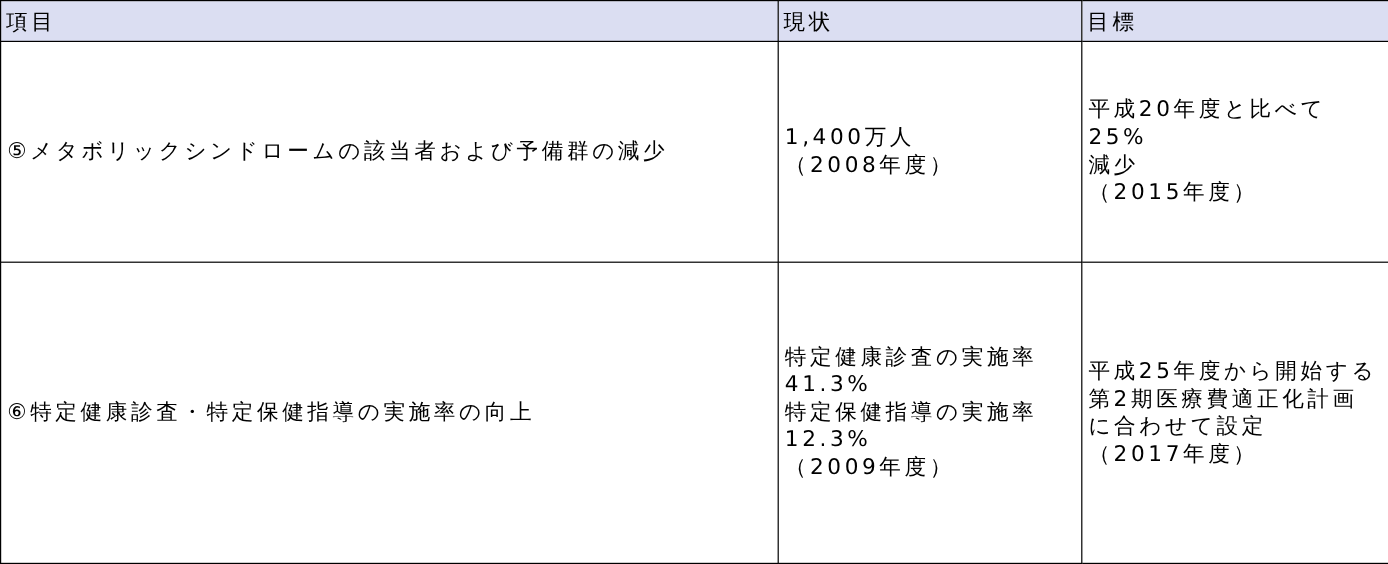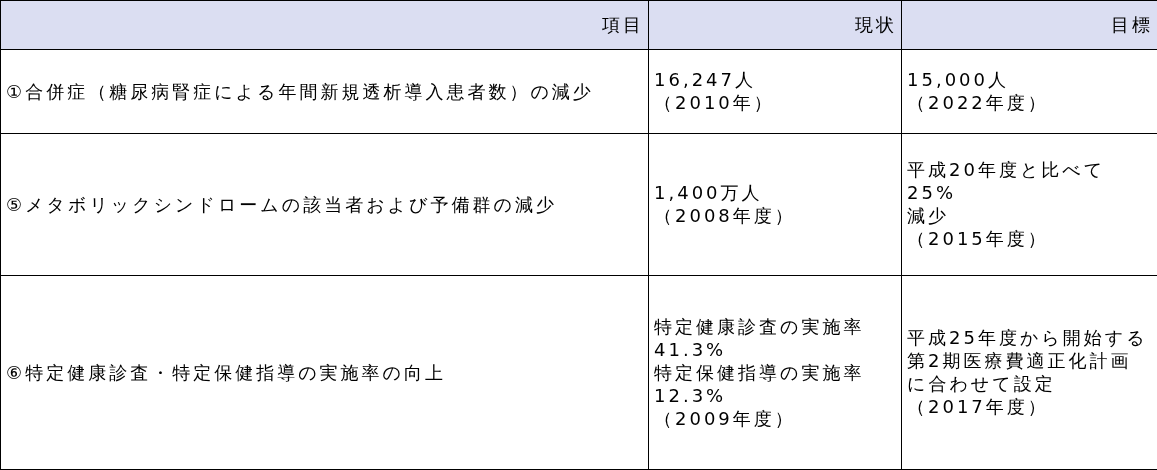--- a/index.html
+++ b/index.html
@@ -21,23 +21,23 @@
   }
   table.targets th,
   table.targets td {
     border: 1px solid #000000;
     box-sizing: border-box;
     overflow: hidden;
   }
   table.targets th {
     background: var(--header-bg, #dbdef2);
     font-weight: normal;
-    text-align: right;
+    text-align: left;
     vertical-align: middle;
-    padding: 12px 4px;
+    padding: 2px 4px;
   }
   table.targets td {
     vertical-align: middle;
     text-align: left;
     padding: 1px 5px;
     line-height: 23px;
   }
   td.val { white-space: pre-line; }
 </style>
 </head>
@@ -51,27 +51,20 @@
       <col style="width:256px">
     </colgroup>
     <thead>
       <tr style="height:34px">
         <th>項目</th>
         <th>現状</th>
         <th>目標</th>
       </tr>
     </thead>
     <tbody>
-      <tr style="height:56px">
-        <td class="item">①合併症（糖尿病腎症による年間新規透析導入患者数）の減少</td>
-        <td class="val">16,247人
-（2010年）</td>
-        <td class="val">15,000人
-（2022年度）</td>
-      </tr>
       <tr style="height:80px">
         <td class="item">⑤メタボリックシンドロームの該当者および予備群の減少</td>
         <td class="val">1,400万人
 （2008年度）</td>
         <td class="val">平成20年度と比べて25%
 減少
 （2015年度）</td>
       </tr>
       <tr style="height:130px">
         <td class="item">⑥特定健康診査・特定保健指導の実施率の向上</td>

